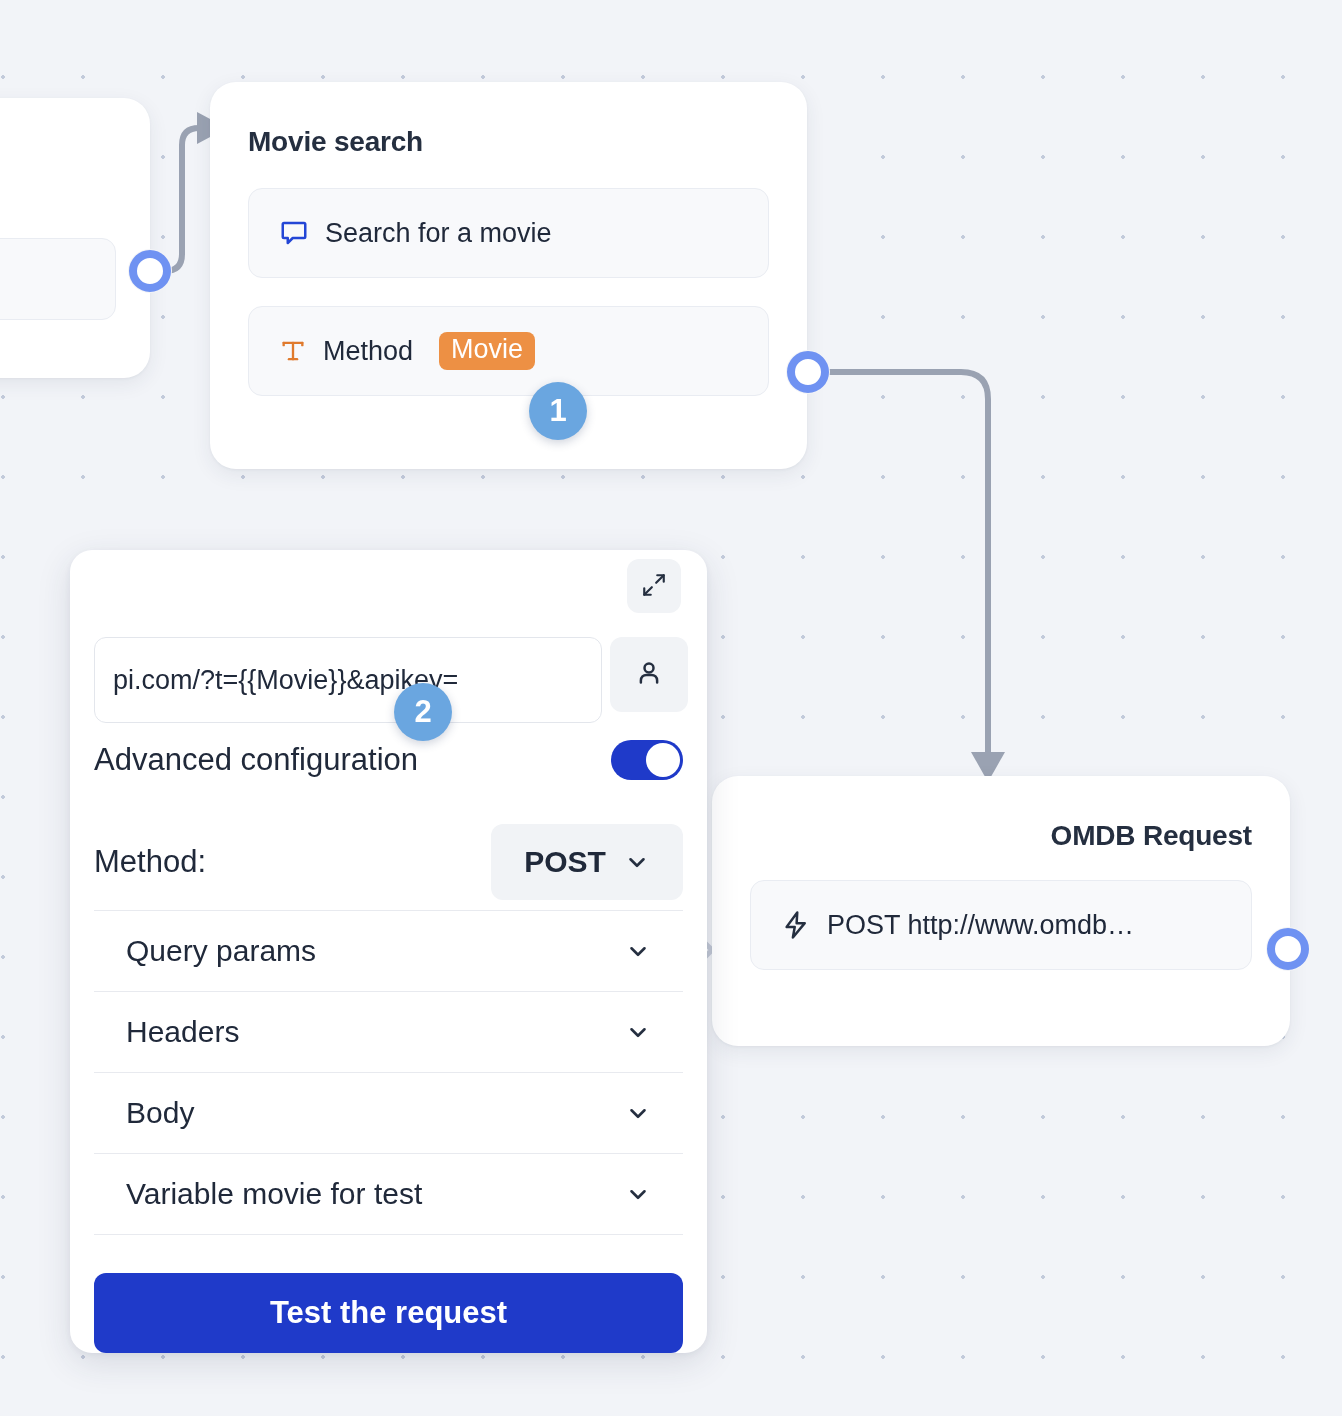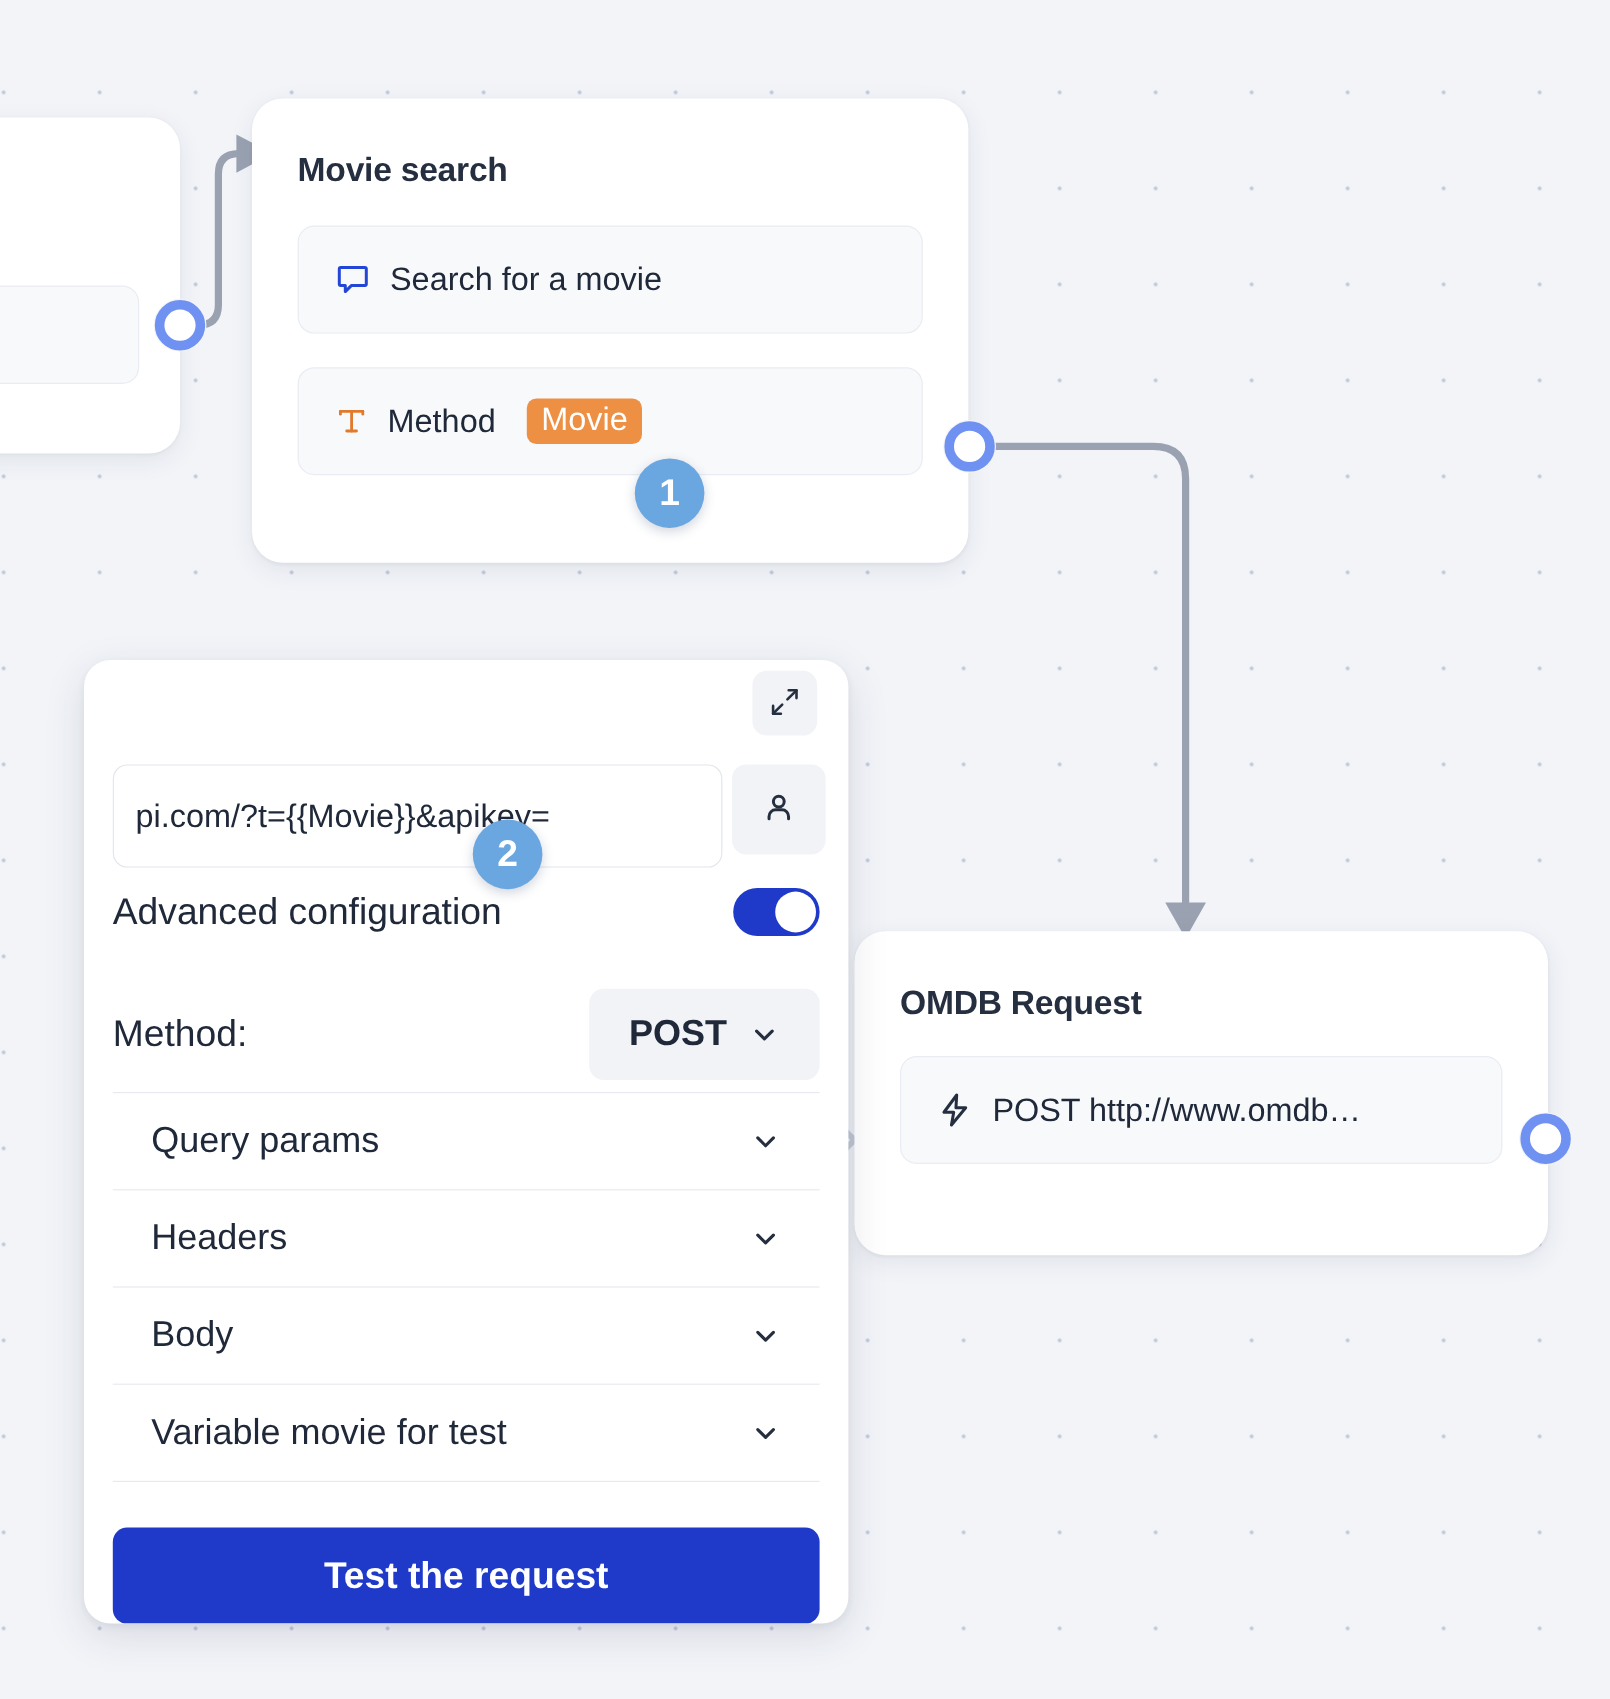--- a/index.html
+++ b/index.html
@@ -109,20 +109,21 @@
     margin-left: 10px;
   }
 
   
   #node-omdb {
     left: 712px;
     top: 776px;
     width: 578px;
     height: 270px;
     padding: 44px 38px;
+    text-align: right;
   }
   #node-omdb .node-title { margin-bottom: 28px; }
   #node-omdb .node-row {
     height: 90px;
     padding: 0 30px;
   }
 
   
   .handle {
     position: absolute;

